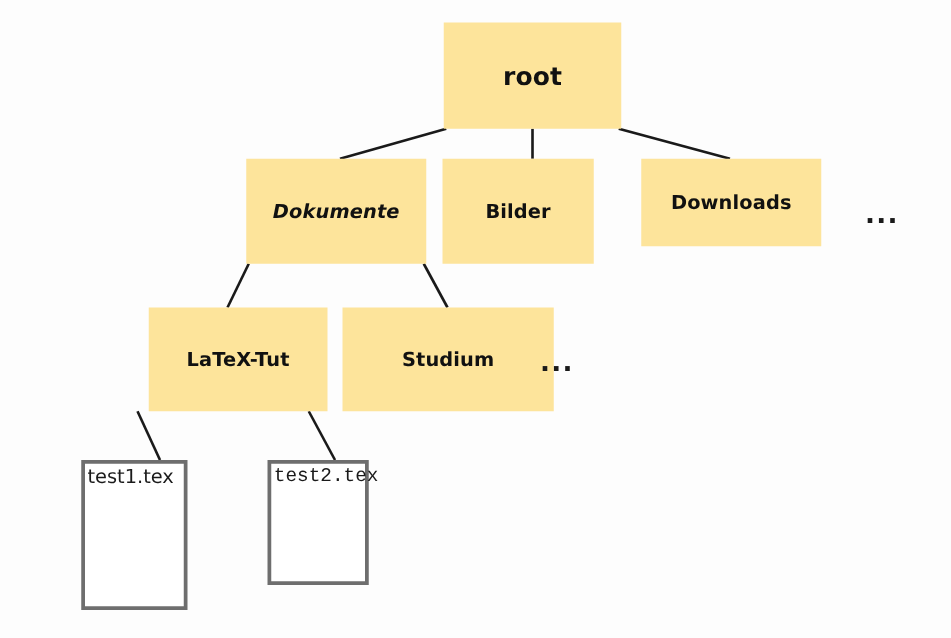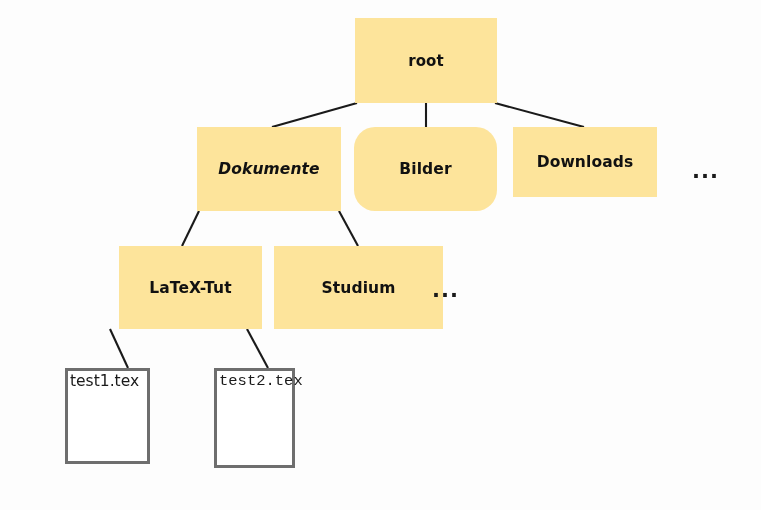--- a/index.html
+++ b/index.html
@@ -40,21 +40,21 @@
     border: none;
   }
   .node.folder .node-label {
     font-weight: bold;
     font-size: 15.5px;
     color: #111111;
     letter-spacing: 0.1px;
     white-space: nowrap;
   }
   .node.root .node-label {
-    font-size: 15px;
+    font-size: 20px;
   }
   .node.file {
     background: #ffffff;
     border: 3px solid #6e6e6e;
     align-items: flex-start;
     justify-content: flex-start;
   }
   .node.file .node-label {
     font-weight: normal;
     font-size: 15.5px;
@@ -92,41 +92,41 @@
   </svg>
 
   <div class="node folder root" style="left:355px; top:18px; width:142px; height:85px;">
     <span class="node-label">root</span>
   </div>
 
   <div class="node folder" style="left:197px; top:127px; width:144px; height:84px;font-style:italic;">
     <span class="node-label">Dokumente</span>
   </div>
 
-  <div class="node folder" style="left:354px; top:127px; width:143px; height:84px;border-radius:21px;">
+  <div class="node folder" style="left:354px; top:127px; width:121px; height:84px;">
     <span class="node-label">Bilder</span>
   </div>
 
   <div class="node folder" style="left:513px; top:127px; width:144px; height:70px;text-align:right;">
     <span class="node-label">Downloads</span>
   </div>
 
   <div class="ellipsis" style="left:692px; top:161px;">...</div>
 
   <div class="node folder" style="left:107px; top:246px; width:143px; height:83px;margin-left:12px;">
     <span class="node-label">LaTeX-Tut</span>
   </div>
 
   <div class="node folder" style="left:274px; top:246px; width:169px; height:83px;text-align:center;">
     <span class="node-label">Studium</span>
   </div>
 
   <div class="ellipsis" style="left:432px; top:280px;">...</div>
 
-  <div class="node file" style="left:65px; top:368px; width:85px; height:96px;">
+  <div class="node file" style="left:65px; top:368px; width:85px; height:120px;">
     <span class="node-label">test1.tex</span>
   </div>
 
   <div class="node file" style="left:214px; top:368px; width:81px; height:100px;font-family:Liberation Mono, monospace;">
     <span class="node-label">test2.tex</span>
   </div>
 
 </div>
 
 </body></html>

